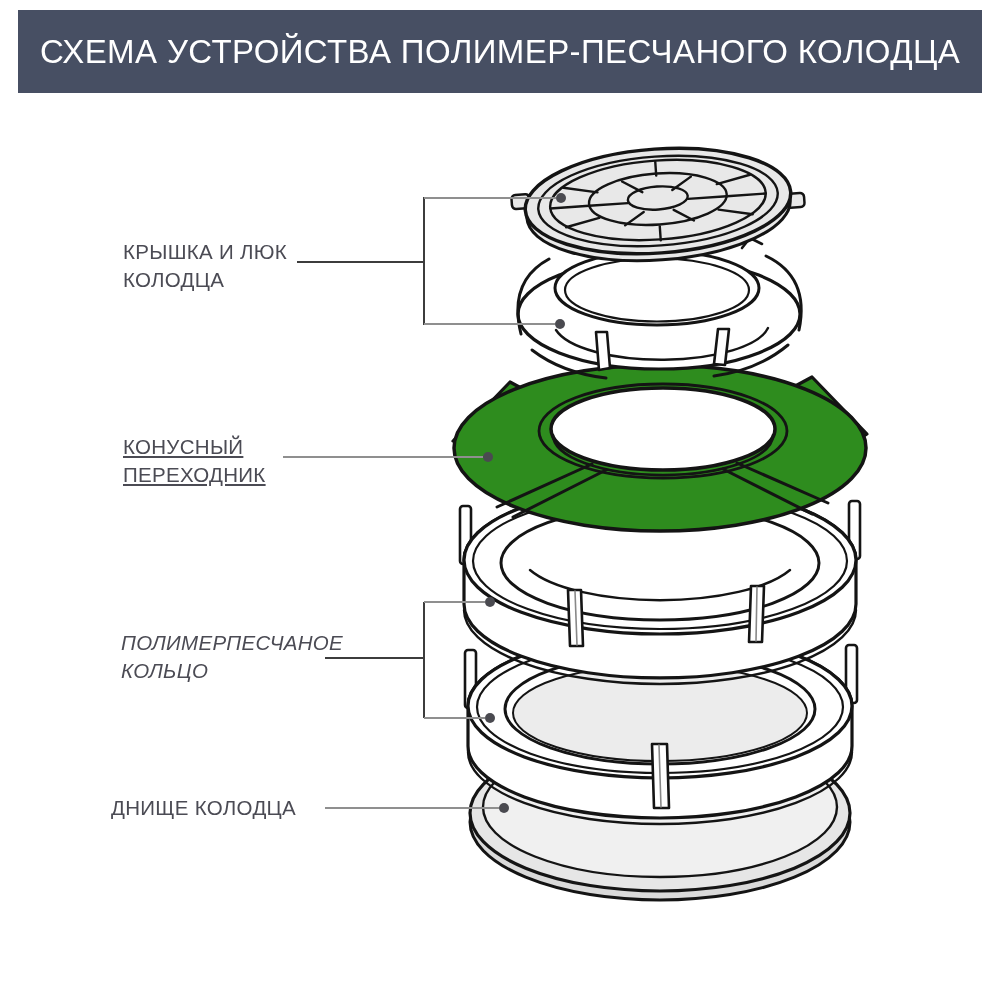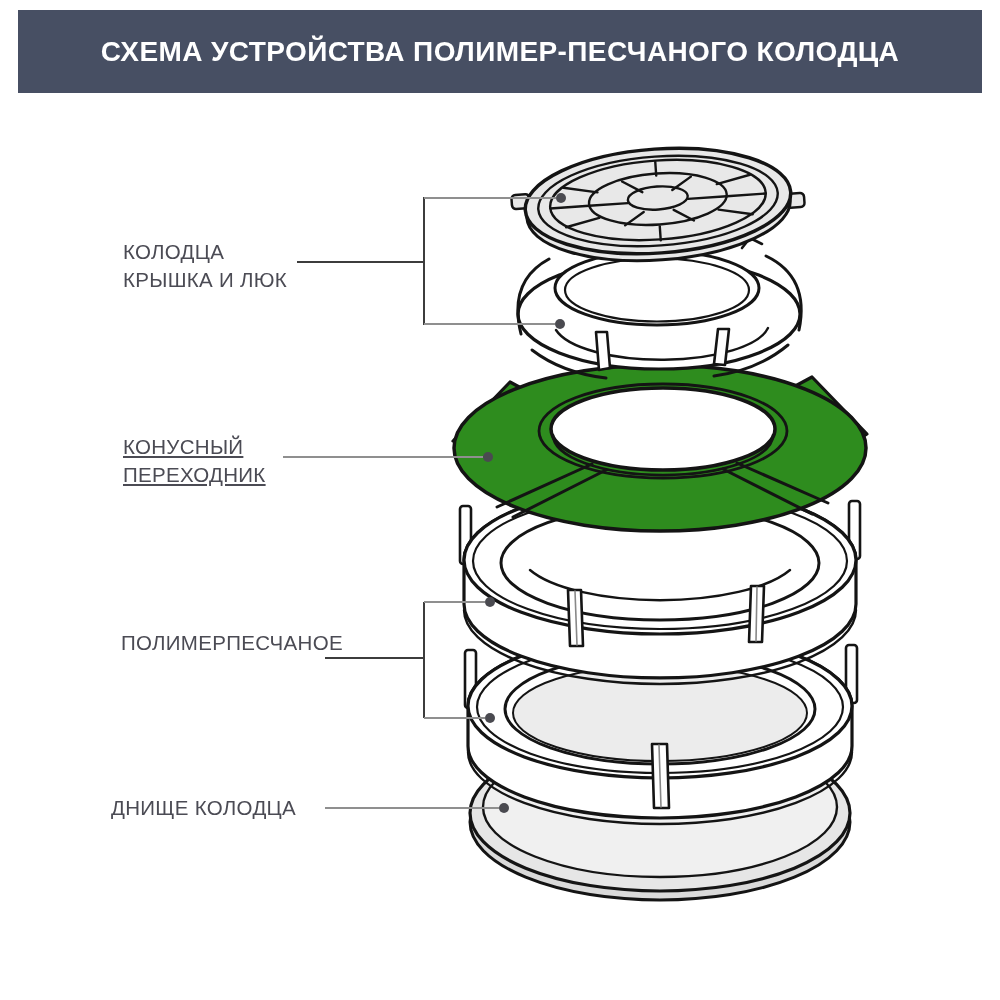--- a/index.html
+++ b/index.html
@@ -4,48 +4,49 @@
 <style>
   :root{
     --header-bg:#474F63; --header-text:#FFFFFF; --adapter-green:#2E8C1E;
     --outline:#141414; --label-text:#4B4B54; --leader-line:#8F8F8F;
     --bracket-line:#3C3C3C; --dot:#4A4A50; --cover-fill:#E8E8E8; --dish-fill:#E9E9E9;
   }
   html,body{margin:0;padding:0;background:#fff;}
   body{width:1000px;height:1000px;position:relative;font-family:"Liberation Sans",sans-serif;overflow:hidden;}
   .header{position:absolute;left:18px;top:10px;width:964px;height:83px;background:var(--header-bg);
           display:flex;align-items:center;justify-content:center;}
-  .header h1{margin:4px;color:var(--header-text);font-size:28px;font-weight:700;letter-spacing:.4px;
+  .header h1{margin:4px;color:var(--header-text);font-size:33px;font-weight:400;letter-spacing:.4px;
              text-transform:uppercase;white-space:nowrap;}
   .part-label{position:absolute;color:var(--label-text);font-size:20.5px;line-height:28px;
               letter-spacing:.3px;text-transform:uppercase;}
   .lbl1{left:123px;top:238px;}
   .lbl2{left:123px;top:433px;text-decoration:underline;}
-  .lbl3{left:121px;top:629px;}
+  .lbl3{left:121px;top:629px;font-style:italic;}
   .lbl4{left:111px;top:794px;}
   svg.diagram{position:absolute;left:0;top:0;}
   .ol{stroke:var(--outline);}
 </style>
 </head>
 <body>
 
 <header class="header">
   <h1>СХЕМА УСТРОЙСТВА ПОЛИМЕР-ПЕСЧАНОГО КОЛОДЦА</h1>
 </header>
 
 <div class="part-label lbl1">
+  <div>КРЫШКА И ЛЮК</div>
   <div>КОЛОДЦА</div>
-  <div>КРЫШКА И ЛЮК</div>
 </div>
 <div class="part-label lbl2">
   <div>КОНУСНЫЙ</div>
   <div>ПЕРЕХОДНИК</div>
 </div>
 <div class="part-label lbl3">
   <div>ПОЛИМЕРПЕСЧАНОЕ</div>
+  <div>КОЛЬЦО</div>
 </div>
 <div class="part-label lbl4">
   <div>ДНИЩЕ КОЛОДЦА</div>
 </div>
 
 <svg class="diagram" width="1000" height="1000" viewBox="0 0 1000 1000">
 
   <g stroke-linejoin="round">
     <ellipse cx="660" cy="822" rx="190" ry="78" fill="#DADADA" class="ol" stroke-width="3"></ellipse>
     <ellipse cx="660" cy="813" rx="190" ry="78" fill="#E6E6E6" class="ol" stroke-width="3.2"></ellipse>

